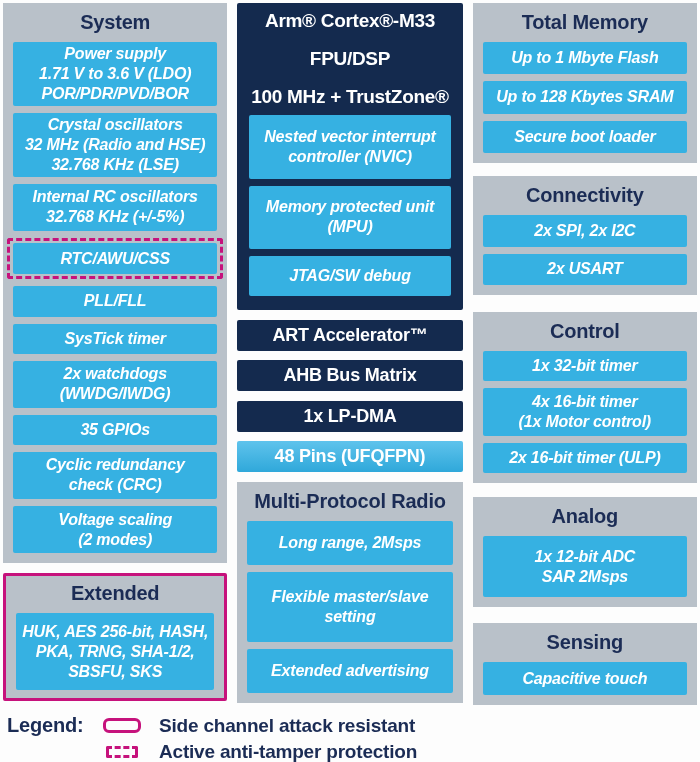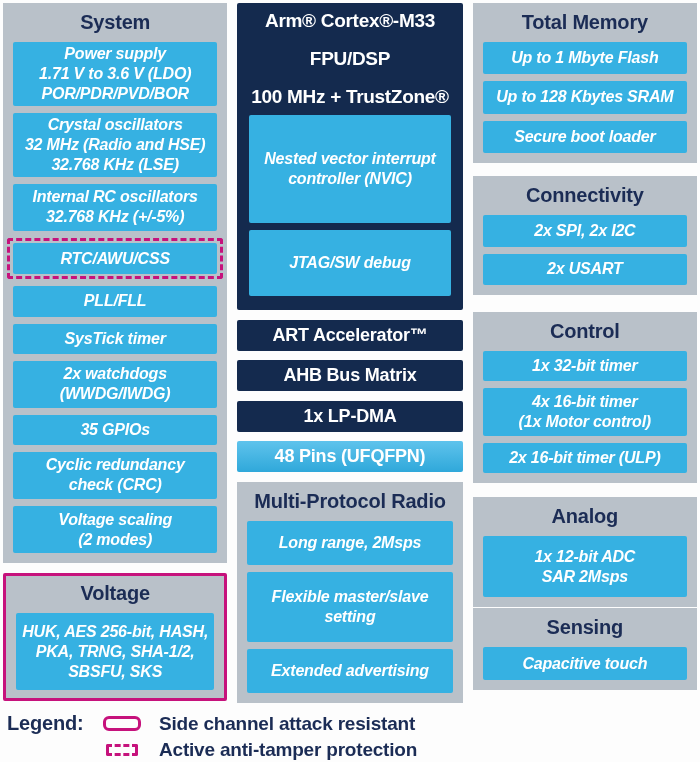--- a/index.html
+++ b/index.html
@@ -91,21 +91,21 @@
     margin-top:9px;
     background:linear-gradient(180deg,#5fc3ec 0%,#2fa8da 100%);
   }
   .panel-radio{height:221px;margin-top:10px;}
 
   
   .panel-memory{height:160px;}
   .panel-connectivity{height:119px;margin-top:13px;}
   .panel-control{height:171px;margin-top:17px;}
   .panel-analog{height:110px;margin-top:14px;}
-  .panel-sensing{height:82px;margin-top:1px;}
+  .panel-sensing{height:82px;margin-top:16px;}
 
   
   .legend{
     margin:9px 0 0 7px;
     display:grid;grid-template-columns:96px 56px auto;
     row-gap:4px;align-items:center;
   }
   .legend-label{
     color:var(--ink);font-size:20px;font-weight:bold;letter-spacing:-0.2px;
   }
@@ -148,37 +148,39 @@
 (WWDG/IWDG)</div>
           <div class="blk l1">35 GPIOs</div>
           <div class="blk l2">Cyclic redundancy
 check (CRC)</div>
           <div class="blk l2">Voltage scaling
 (2 modes)</div>
         </div>
       </div>
 
       <div class="panel panel-security">
-        <div class="panel-title">Voltage</div>
+        <div class="panel-title">Extended</div>
         <div class="blocks">
           <div class="blk l3">HUK, AES 256-bit, HASH,
 PKA, TRNG, SHA-1/2,
 SBSFU, SKS</div>
         </div>
       </div>
     </div>
 
     <div class="col col-mid">
       <div class="cpu">
         <div class="cpu-title">Arm® Cortex®-M33
 FPU/DSP
 100 MHz + TrustZone®</div>
         <div class="blocks">
           <div class="blk l2">Nested vector interrupt
 controller (NVIC)</div>
+          <div class="blk l2">Memory protected unit
+(MPU)</div>
           <div class="blk l1">JTAG/SW debug</div>
         </div>
       </div>
 
       <div class="bar bar-art">ART Accelerator™</div>
       <div class="bar bar-ahb">AHB Bus Matrix</div>
       <div class="bar bar-dma">1x LP-DMA</div>
       <div class="bar bar-pins">48 Pins (UFQFPN)</div>
 
       <div class="panel panel-radio">

